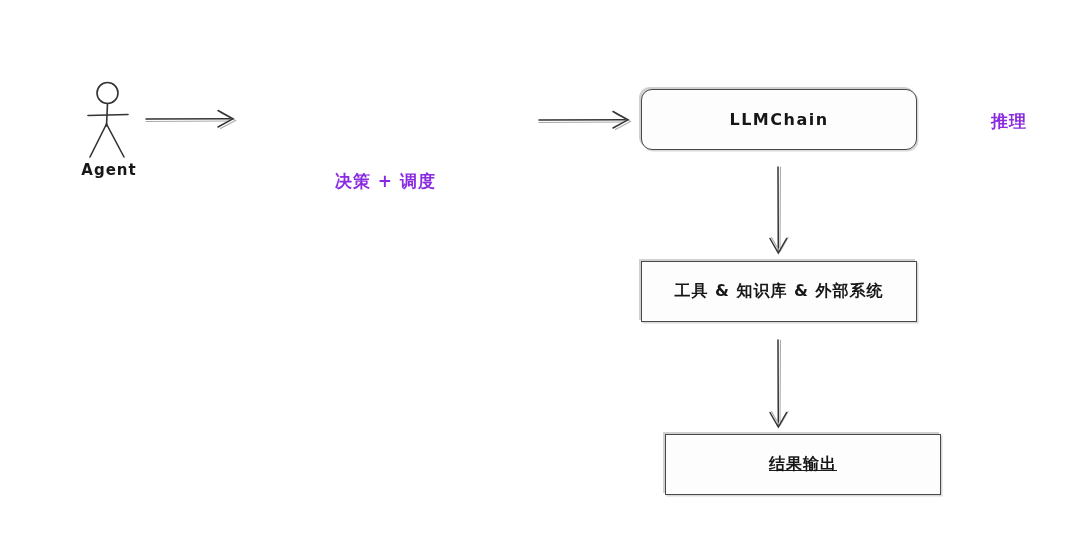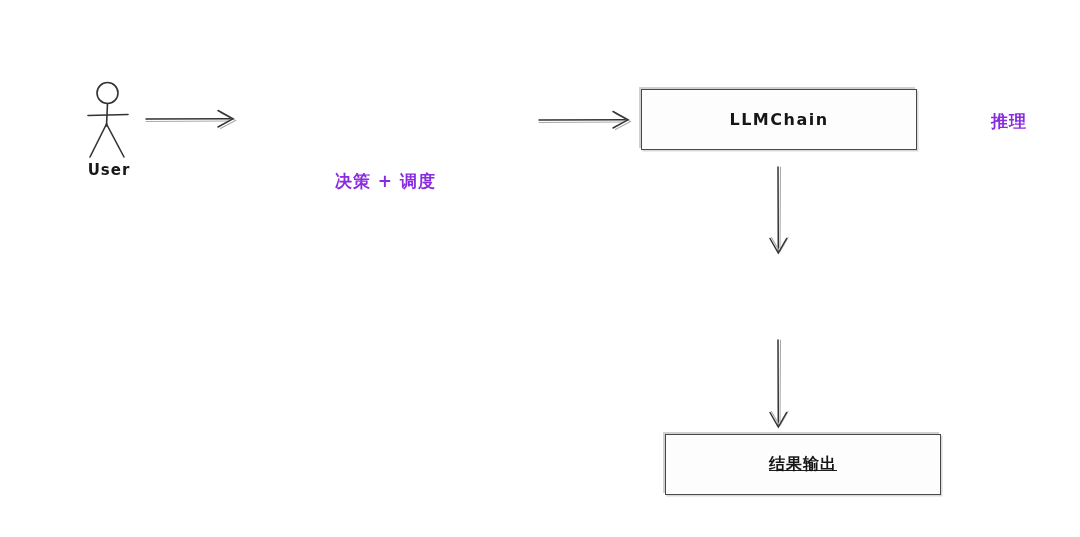--- a/index.html
+++ b/index.html
@@ -25,21 +25,21 @@
     box-shadow: -2px -2px 0 rgba(170,170,170,.55), 1.5px 1.5px 0 rgba(170,170,170,.45);
     display: flex; align-items: center; justify-content: center;
     color: #1e1e1e;
   }
   .node-label {
     font-size: 16px; font-weight: 600; letter-spacing: 1px;
     color: #171717; white-space: nowrap;
   }
   .node-label.latin { letter-spacing: 1.5px; font-weight: 700; }
   .node-agent    { left: 248px; top:  88px; width: 275px; height: 61px; }
-  .node-llmchain { left: 641px; top:  89px; width: 276px; height: 61px; }
+  .node-llmchain { left: 641px; top:  89px; width: 276px; height: 61px; border-radius: 11px; }
   .node-tools    { left: 641px; top: 261px; width: 276px; height: 61px; }
   .node-output   { left: 665px; top: 434px; width: 276px; height: 61px; text-decoration: underline; }
   .annotation {
     position: absolute; color: #8a2be2;
     font-size: 17px; font-weight: 700; letter-spacing: 1px;
     white-space: nowrap;
   }
   .annot-decision { left: 248px; top: 170px; width: 275px; text-align: center; }
   .annot-reasoning { left: 947px; top: 110px; margin-left: 44px; }
   .actor-label {
@@ -85,27 +85,30 @@
     </g>
 
     <g fill="none" stroke-linecap="round">
       <path d="M780.5 340 L780 422" stroke="#aaaaaa" stroke-width="1.1"></path>
       <path d="M778 340 L778.3 425" stroke="#333333" stroke-width="1.5"></path>
       <path d="M770 413 L778.3 427.5 L786.6 413" stroke="#aaaaaa" stroke-width="1.1" transform="translate(1.5,-1.5)"></path>
       <path d="M770 412.5 L778.3 427 L786.6 412.5" stroke="#333333" stroke-width="1.5"></path>
     </g>
   </svg>
 
-  <div class="actor-label">User</div>
+  <div class="actor-label">Agent</div>
 
 
   <div class="node node-llmchain">
     <span class="node-label latin">LLMChain</span>
   </div>
 
+  <div class="node node-tools">
+    <span class="node-label">工具 &amp; 知识库 &amp; 外部系统</span>
+  </div>
 
   <div class="node node-output">
     <span class="node-label">结果输出</span>
   </div>
 
   <div class="annotation annot-decision">决策 + 调度</div>
   <div class="annotation annot-reasoning">推理</div>
 
 </div>
 

